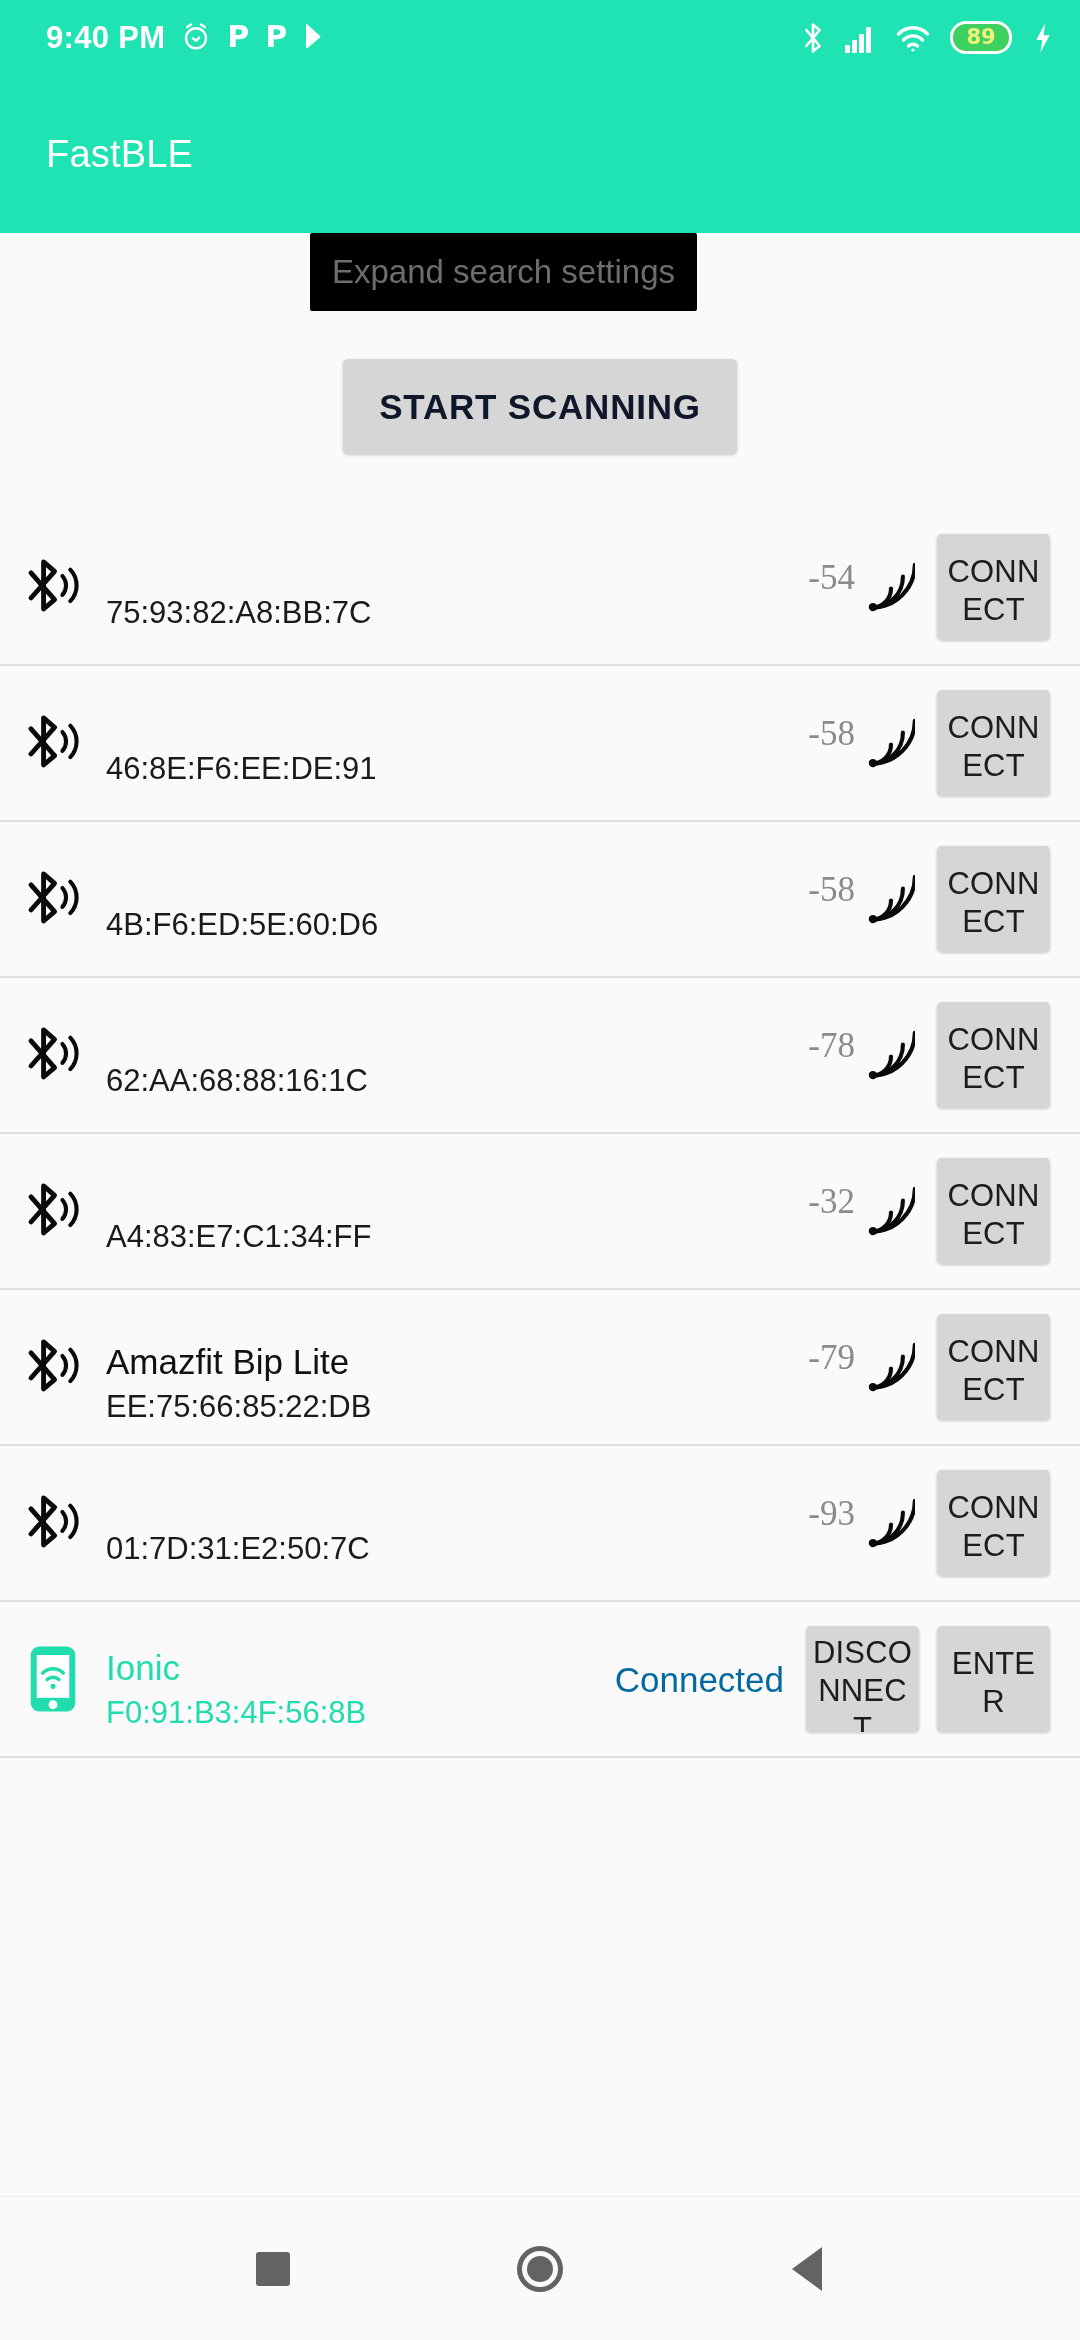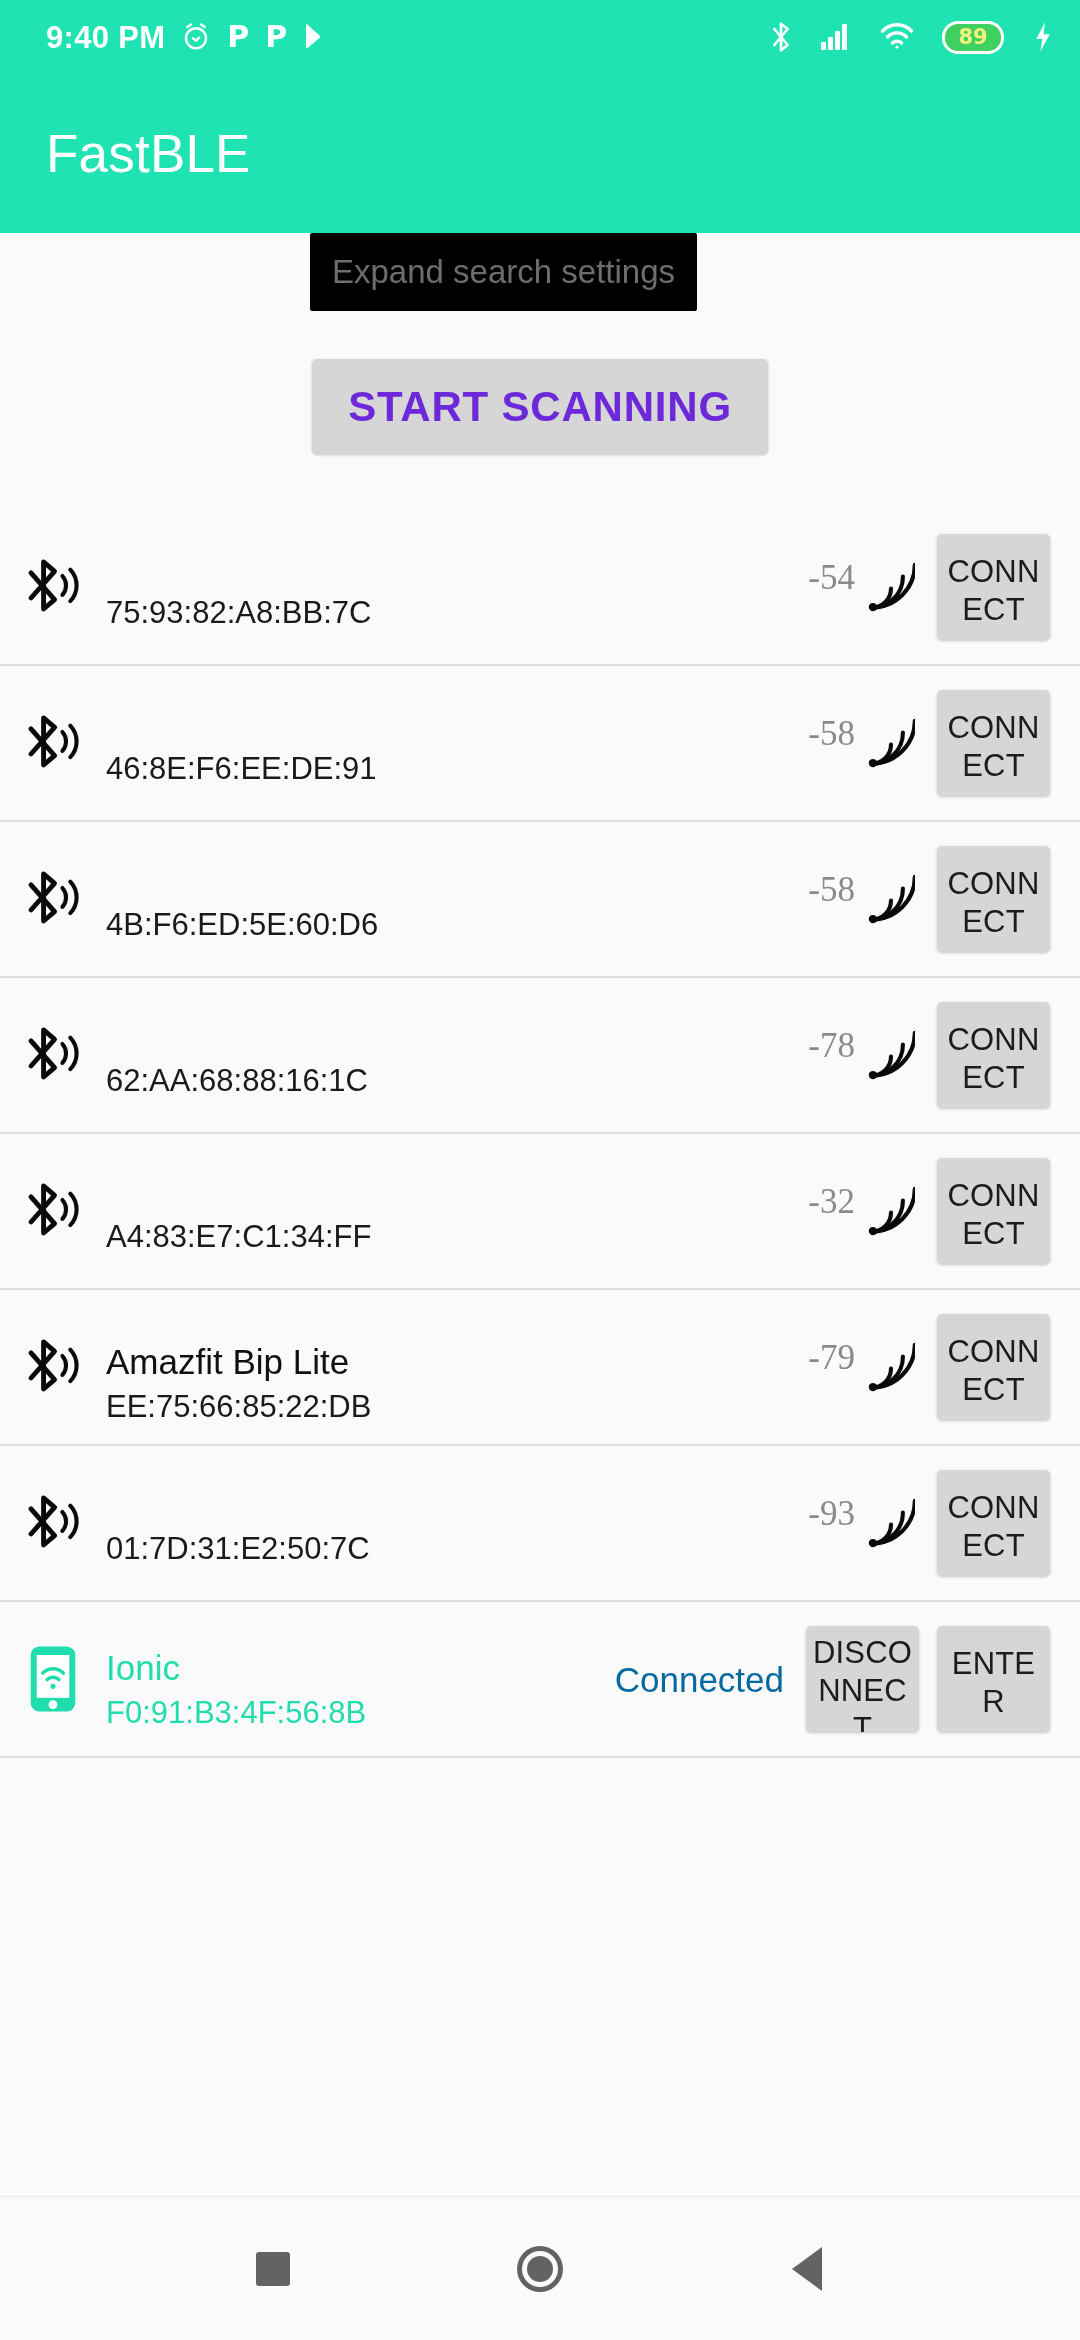--- a/index.html
+++ b/index.html
@@ -24,21 +24,21 @@
   .status-bar {
     height: 74px;
     background: #1fe3b2;
     display: flex;
     align-items: center;
     justify-content: space-between;
     padding: 0 26px 0 46px;
     flex: 0 0 auto;
   }
   .status-left { display: flex; align-items: center; gap: 16px; }
-  .status-right { display: flex; align-items: flex-start; gap: 28px; }
+  .status-right { display: flex; align-items: flex-end; gap: 20px; }
   .clock {
     color: #ffffff;
     font-size: 31px;
     font-weight: bold;
     letter-spacing: 0.3px;
     line-height: 1;
     white-space: nowrap;
   }
   .sicon { display: inline-flex; align-items: center; justify-content: center; }
   .sicon svg { display: block; }
@@ -75,21 +75,21 @@
   .app-bar {
     height: 159px;
     background: #1fe3b2;
     display: flex;
     align-items: center;
     padding: 0 46px;
     flex: 0 0 auto;
   }
   .app-title {
     color: #ffffff;
-    font-size: 53px;
+    font-size: 38px;
     line-height: 1;
     font-weight: normal;
     letter-spacing: 0.2px;
   }
 
   
   .content {
     flex: 1 1 auto;
     background: #fafafa;
     display: flex;
@@ -121,22 +121,22 @@
     display: flex;
     justify-content: center;
     padding-top: 48px;
     padding-bottom: 56px;
     flex: 0 0 auto;
   }
   .scan-btn {
     background: #d6d6d6;
     border: none;
     border-radius: 5px;
-    color: #6d28d9;
-    font-size: 42px;
+    color: #0f172a;
+    font-size: 35px;
     font-weight: bold;
     letter-spacing: 0.8px;
     font-family: "Liberation Sans", sans-serif;
     height: 95px;
     padding: 0 36px;
     line-height: 95px;
     box-shadow: 0 1px 3px rgba(0,0,0,0.22);
     white-space: nowrap;
   }
 

